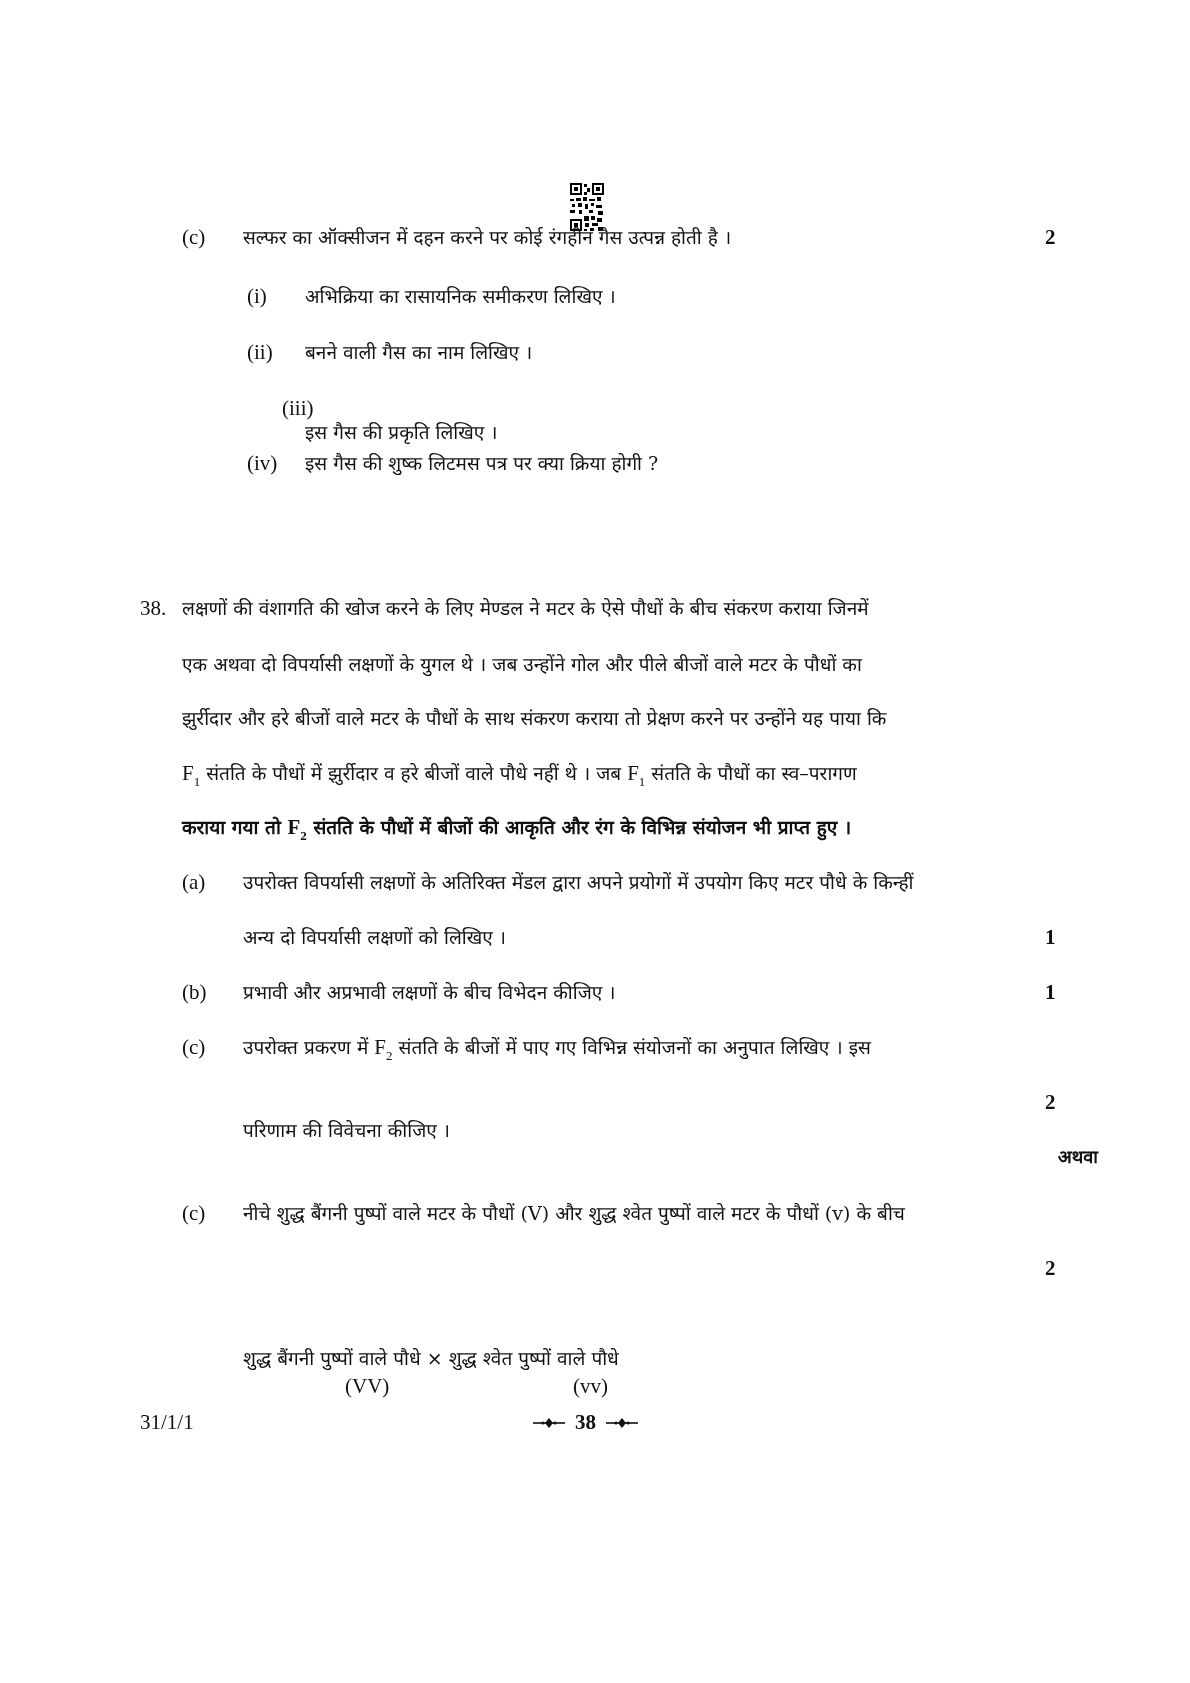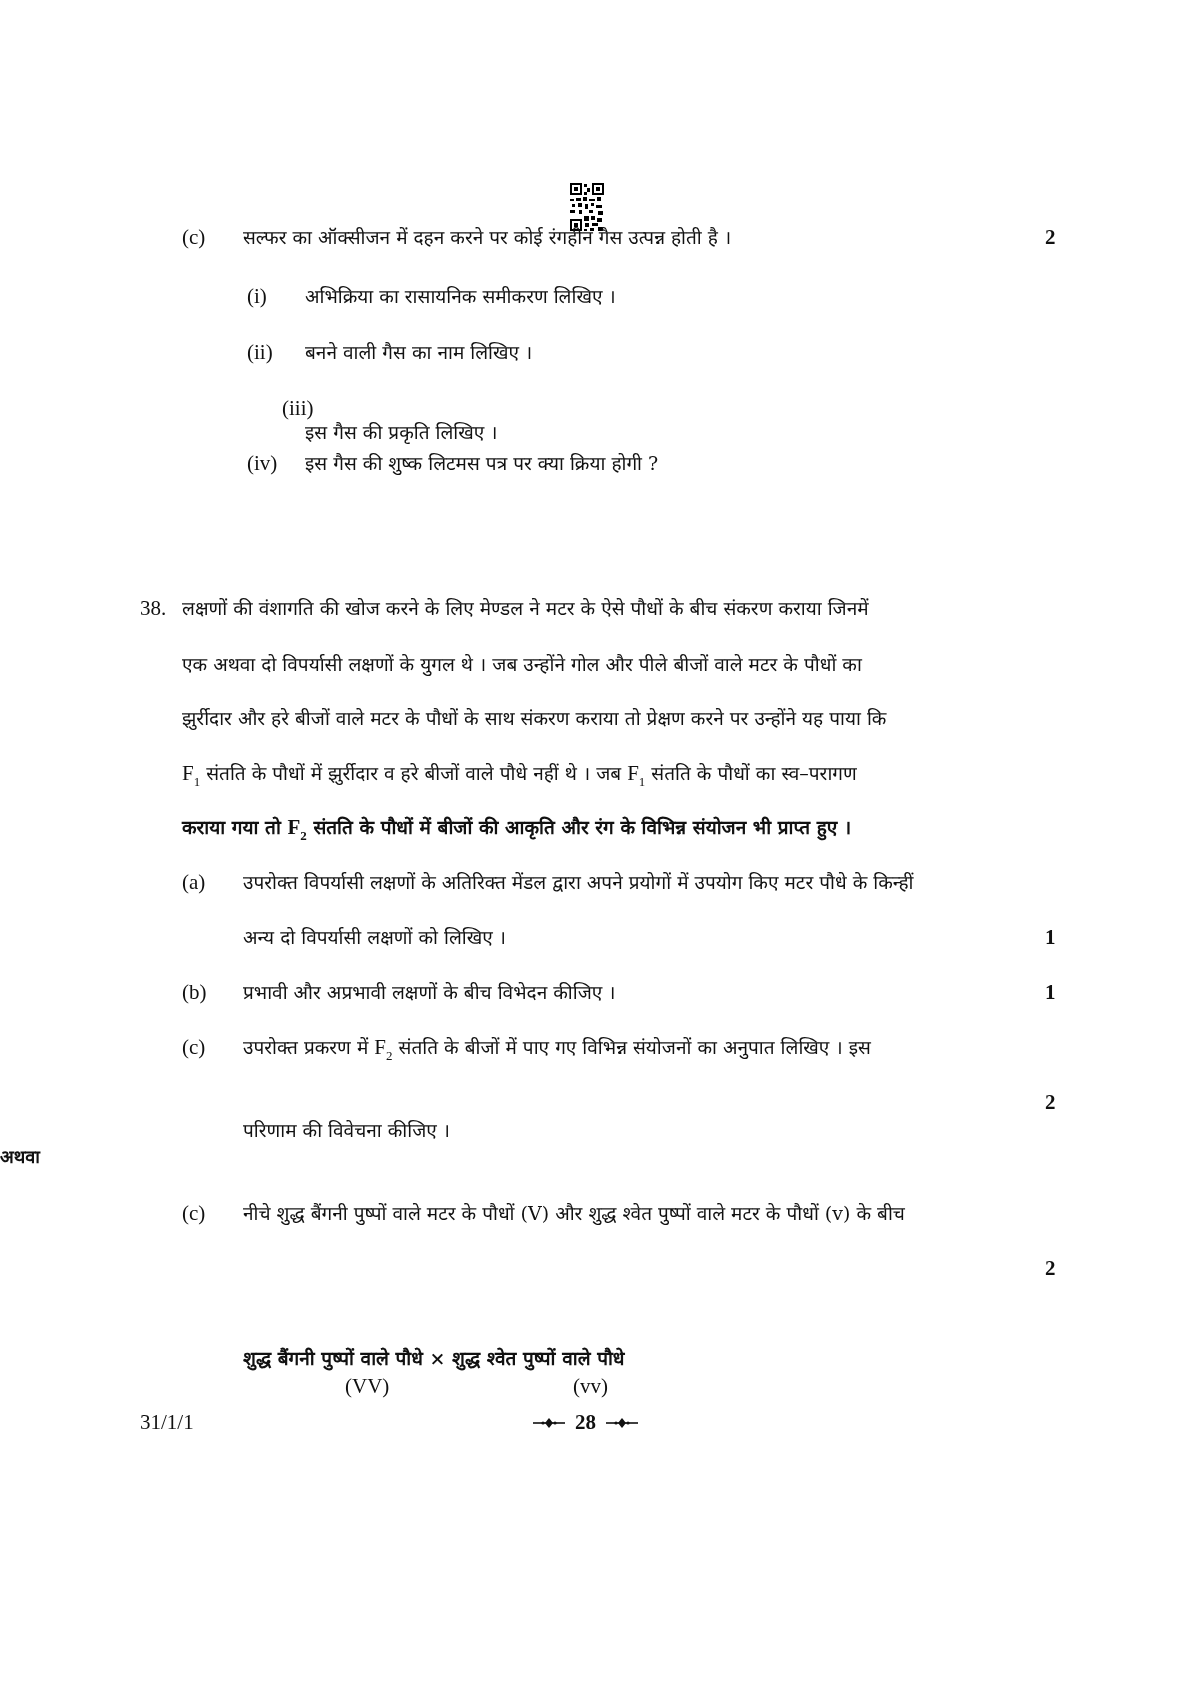--- a/index.html
+++ b/index.html
@@ -59,21 +59,21 @@
       vertical-align: -6px;
     }
     .fvar {
       font-family: "Liberation Serif", serif;
       font-size: 21px;
     }
     .center-heading {
       position: absolute;
       left: 0;
       width: 1098px;
-      text-align: left;
+      text-align: right;
       font-weight: bold;
       font-size: 18px;
       line-height: 24px;
     }
     .footer-code {
       position: absolute;
       left: 140px;
       top: 1410px;
       font-family: "Liberation Serif", serif;
       font-weight: normal;
@@ -182,33 +182,33 @@
   </span>
   <span class="line" style="left:243px; top:1090px;margin-top:28px;">परिणाम की विवेचना कीजिए ।</span>
   <span class="mark" style="top:1090px;">2</span>
 
   <div class="center-heading" style="top:1145px;">अथवा</div>
 
   <span class="label" style="left:182px; top:1201px;">(c)</span>
   <span class="line" style="left:243px; top:1201px;">नीचे शुद्ध बैंगनी पुष्पों वाले मटर के पौधों (V) और शुद्ध श्वेत पुष्पों वाले मटर के पौधों (v) के बीच</span>
   <span class="mark" style="top:1256px;">2</span>
 
-  <span class="line" style="left:243px; top:1346px;font-weight:bold;">शुद्ध बैंगनी पुष्पों वाले पौधे × शुद्ध श्वेत पुष्पों वाले पौधे</span>
+  <span class="line" style="left:243px; top:1346px;">शुद्ध बैंगनी पुष्पों वाले पौधे × शुद्ध श्वेत पुष्पों वाले पौधे</span>
   <span class="label" style="left:345px; top:1374px;">(VV)</span>
   <span class="label" style="left:573px; top:1374px;">(vv)</span>
 
   <span class="footer-code">31/1/1</span>
   <span class="footer-page">
     <svg class="orn" viewBox="0 0 32 12">
       <line x1="0" y1="6" x2="32" y2="6" stroke="#111" stroke-width="1.6"></line>
       <polygon points="16,1 20,6 16,11 12,6" fill="#111"></polygon>
       <circle cx="10" cy="6" r="1.6" fill="#111"></circle>
       <circle cx="22" cy="6" r="1.6" fill="#111"></circle>
     </svg>
-    <span>28</span>
+    <span>38</span>
     <svg class="orn" viewBox="0 0 32 12">
       <line x1="0" y1="6" x2="32" y2="6" stroke="#111" stroke-width="1.6"></line>
       <polygon points="16,1 20,6 16,11 12,6" fill="#111"></polygon>
       <circle cx="10" cy="6" r="1.6" fill="#111"></circle>
       <circle cx="22" cy="6" r="1.6" fill="#111"></circle>
     </svg>
   </span>
 
 </div>
 

